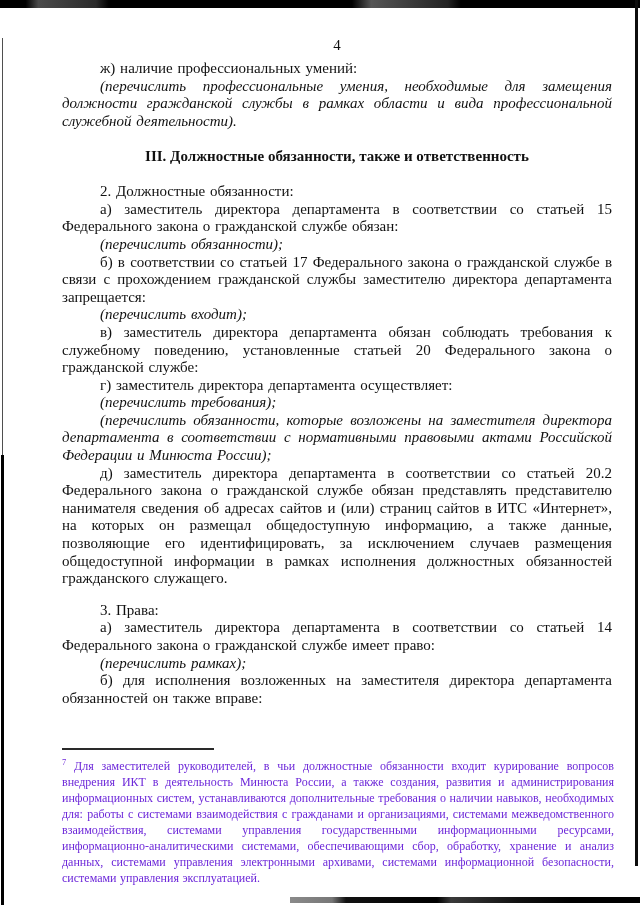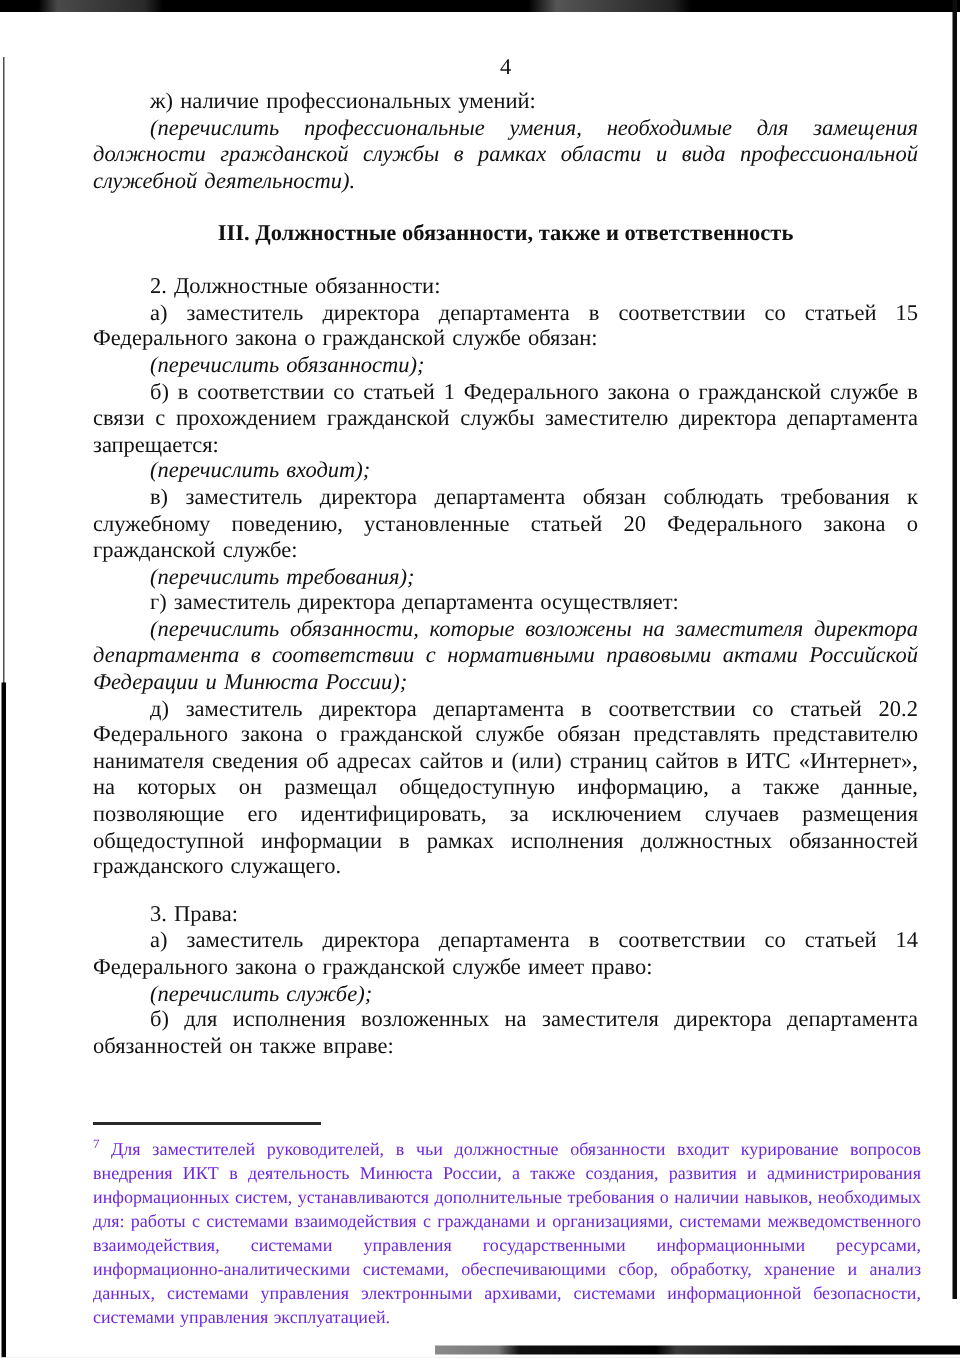--- a/index.html
+++ b/index.html
@@ -74,31 +74,31 @@
 
     <p class="indent">ж) наличие профессиональных умений:</p>
 
     <p class="indent it">(перечислить профессиональные умения, необходимые для замещения должности гражданской службы в рамках области и вида профессиональной служебной деятельности).</p>
 
     <p class="heading">III. Должностные обязанности, также и ответственность</p>
 
     <p class="indent">2. Должностные обязанности:</p>
     <p class="indent">а) заместитель директора департамента в соответствии со статьей 15 Федерального закона о гражданской службе обязан:</p>
     <p class="indent it">(перечислить обязанности);</p>
-    <p class="indent">б) в соответствии со статьей 1 Федерального закона о гражданской службе в связи с прохождением гражданской службы заместителю директора департамента запрещается:</p>
+    <p class="indent">б) в соответствии со статьей 17 Федерального закона о гражданской службе в связи с прохождением гражданской службы заместителю директора департамента запрещается:</p>
     <p class="indent it">(перечислить входит);</p>
     <p class="indent">в) заместитель директора департамента обязан соблюдать требования к служебному поведению, установленные статьей 20 Федерального закона о гражданской службе:</p>
+    <p class="indent">г) заместитель директора департамента осуществляет:</p>
     <p class="indent it">(перечислить требования);</p>
-    <p class="indent">г) заместитель директора департамента осуществляет:</p>
     <p class="indent it">(перечислить обязанности, которые возложены на заместителя директора департамента в соответствии с нормативными правовыми актами Российской Федерации и Минюста России);</p>
     <p class="indent">д) заместитель директора департамента в соответствии со статьей 20.2 Федерального закона о гражданской службе обязан представлять представителю нанимателя сведения об адресах сайтов и (или) страниц сайтов в ИТС «Интернет», на которых он размещал общедоступную информацию, а также данные, позволяющие его идентифицировать, за исключением случаев размещения общедоступной информации в рамках исполнения должностных обязанностей гражданского служащего.</p>
 
     <p class="indent spaced">3. Права:</p>
     <p class="indent">а) заместитель директора департамента в соответствии со статьей 14 Федерального закона о гражданской службе имеет право:</p>
-    <p class="indent it">(перечислить службе);</p>
+    <p class="indent it">(перечислить рамках);</p>
     <p class="indent">б) для исполнения возложенных на заместителя директора департамента обязанностей он также вправе:</p>
   </div>
 
   <div class="footnote">
     <div class="fn-sep"></div>
     <p class="fn-text"><span class="fn-sup">7</span> <span>Для заместителей руководителей, в чьи должностные обязанности входит курирование вопросов внедрения ИКТ в деятельность Минюста России, а также создания, развития и администрирования информационных систем, устанавливаются дополнительные требования о наличии навыков, необходимых для: работы с системами взаимодействия с гражданами и организациями, системами межведомственного взаимодействия, системами управления государственными информационными ресурсами, информационно-аналитическими системами, обеспечивающими сбор, обработку, хранение и анализ данных, системами управления электронными архивами, системами информационной безопасности, системами управления эксплуатацией.</span></p>
   </div>
 
 </div>
 

